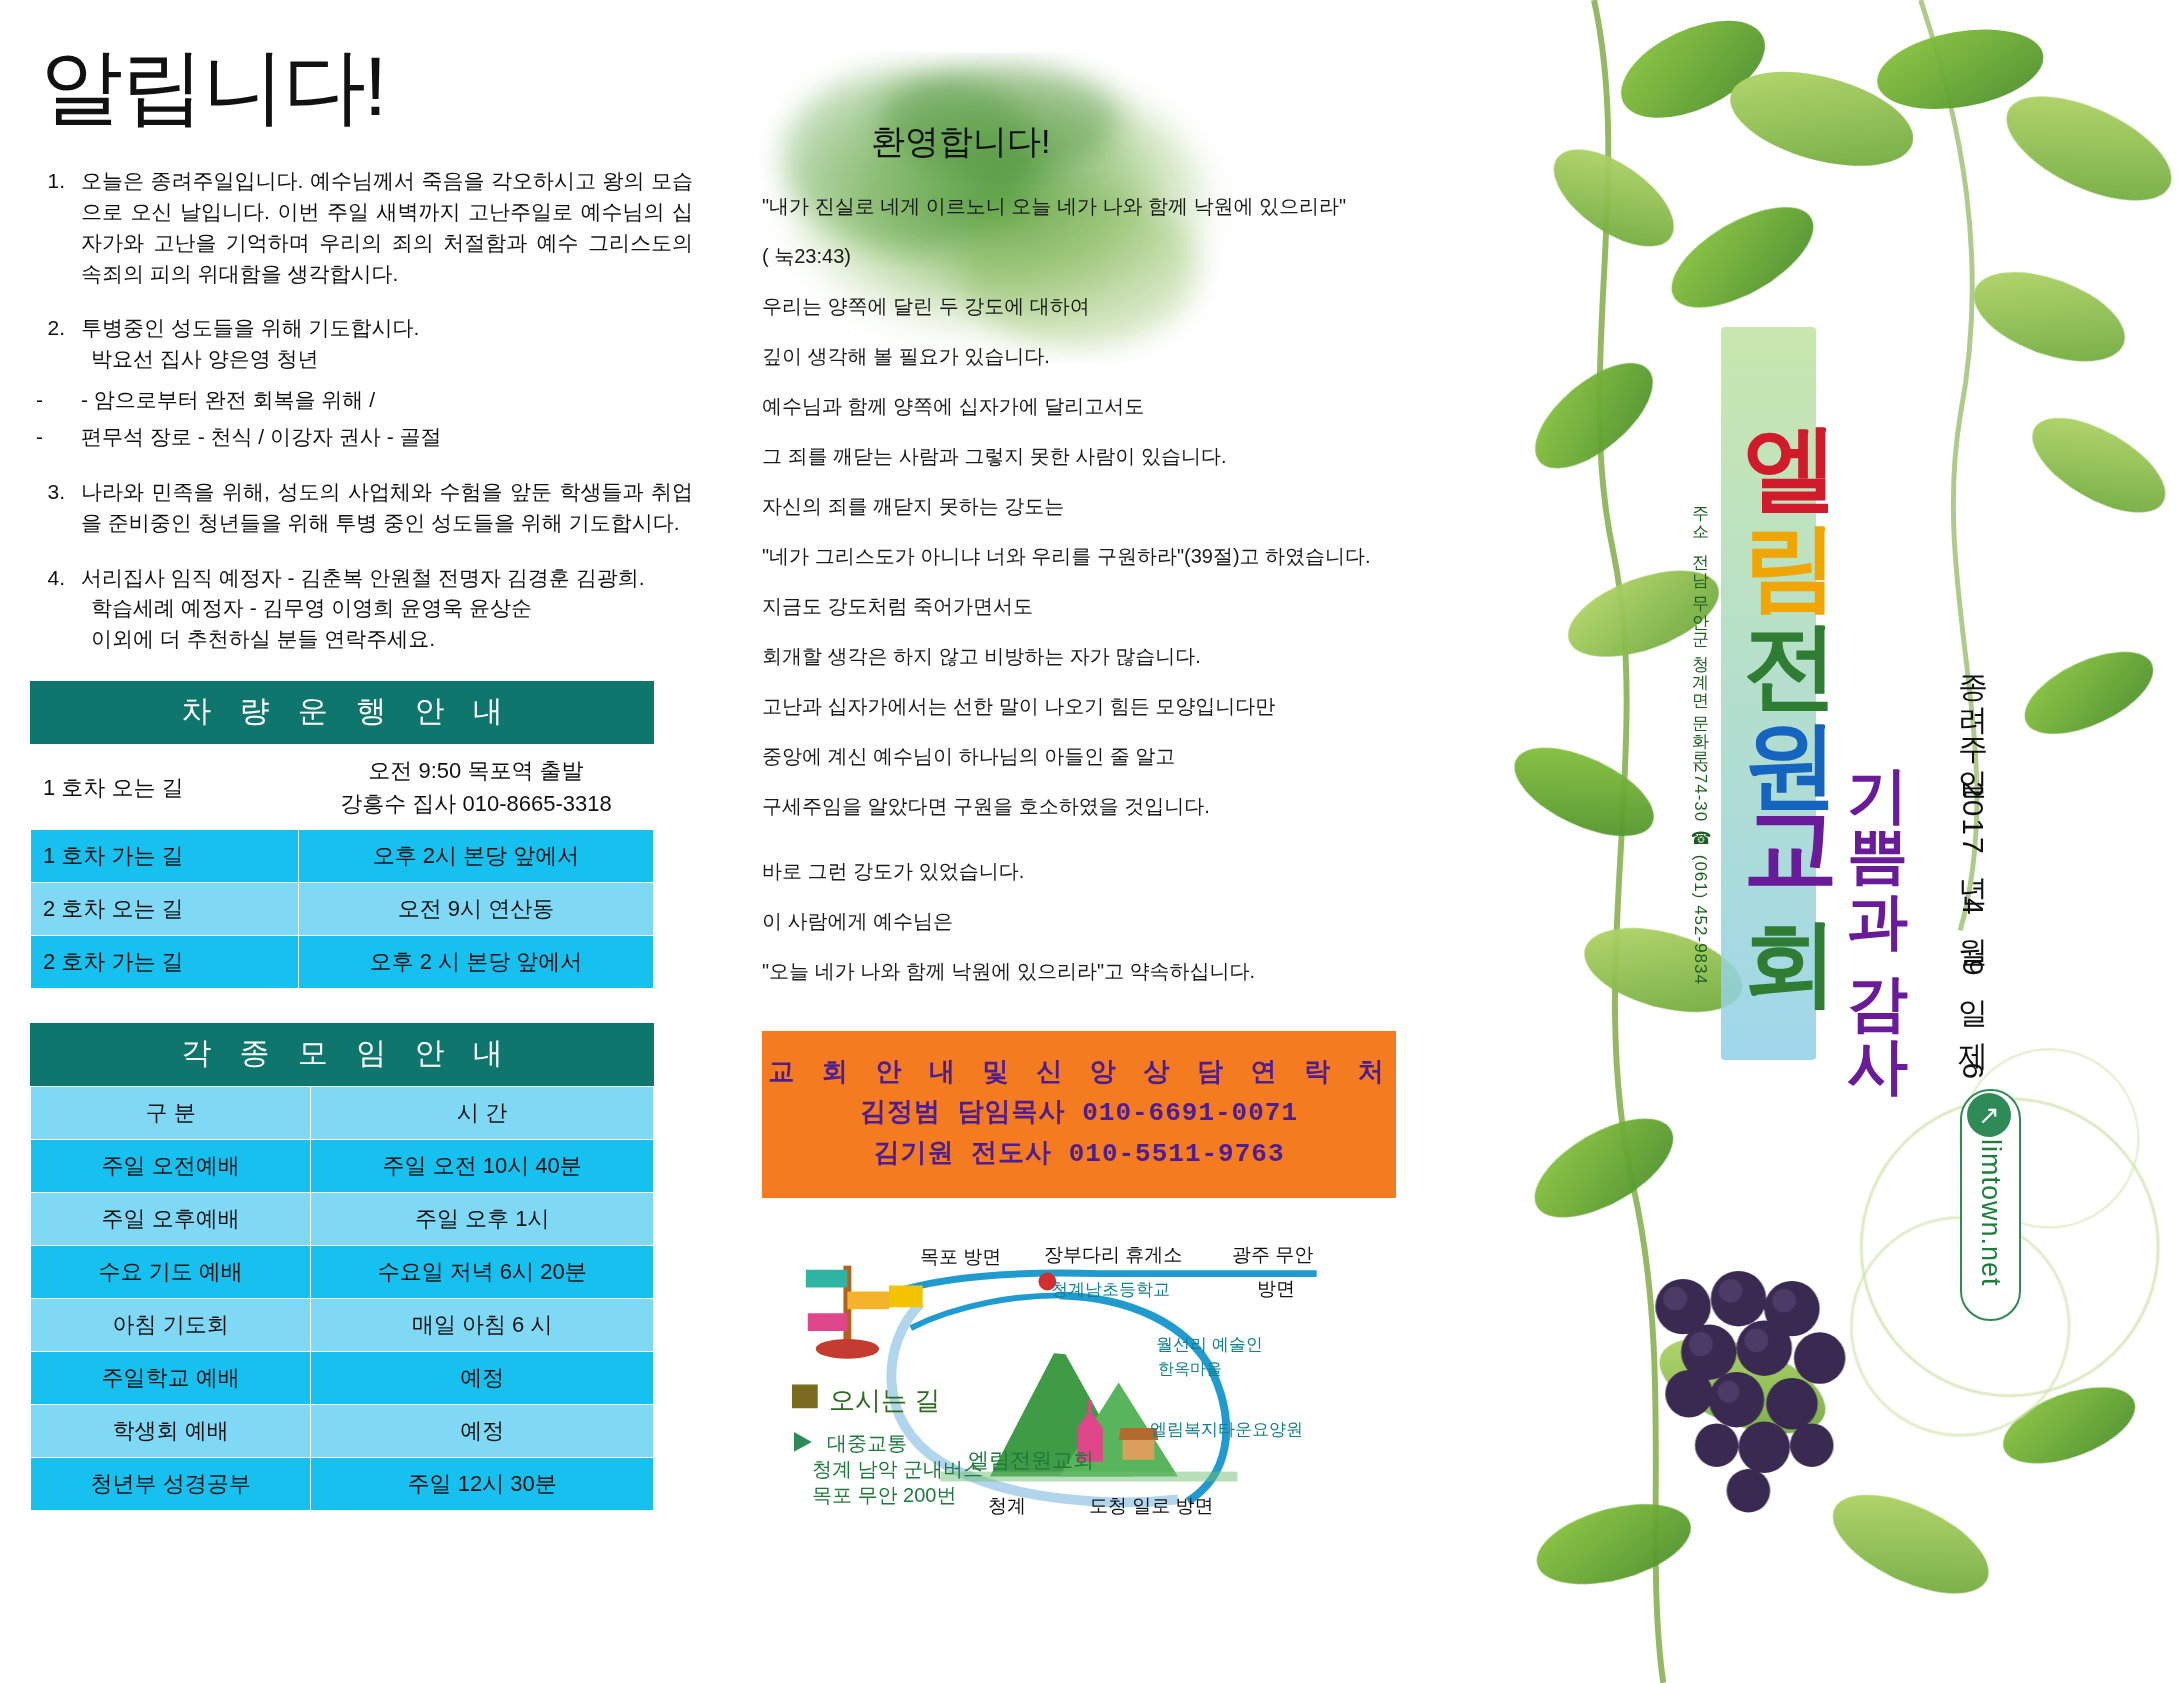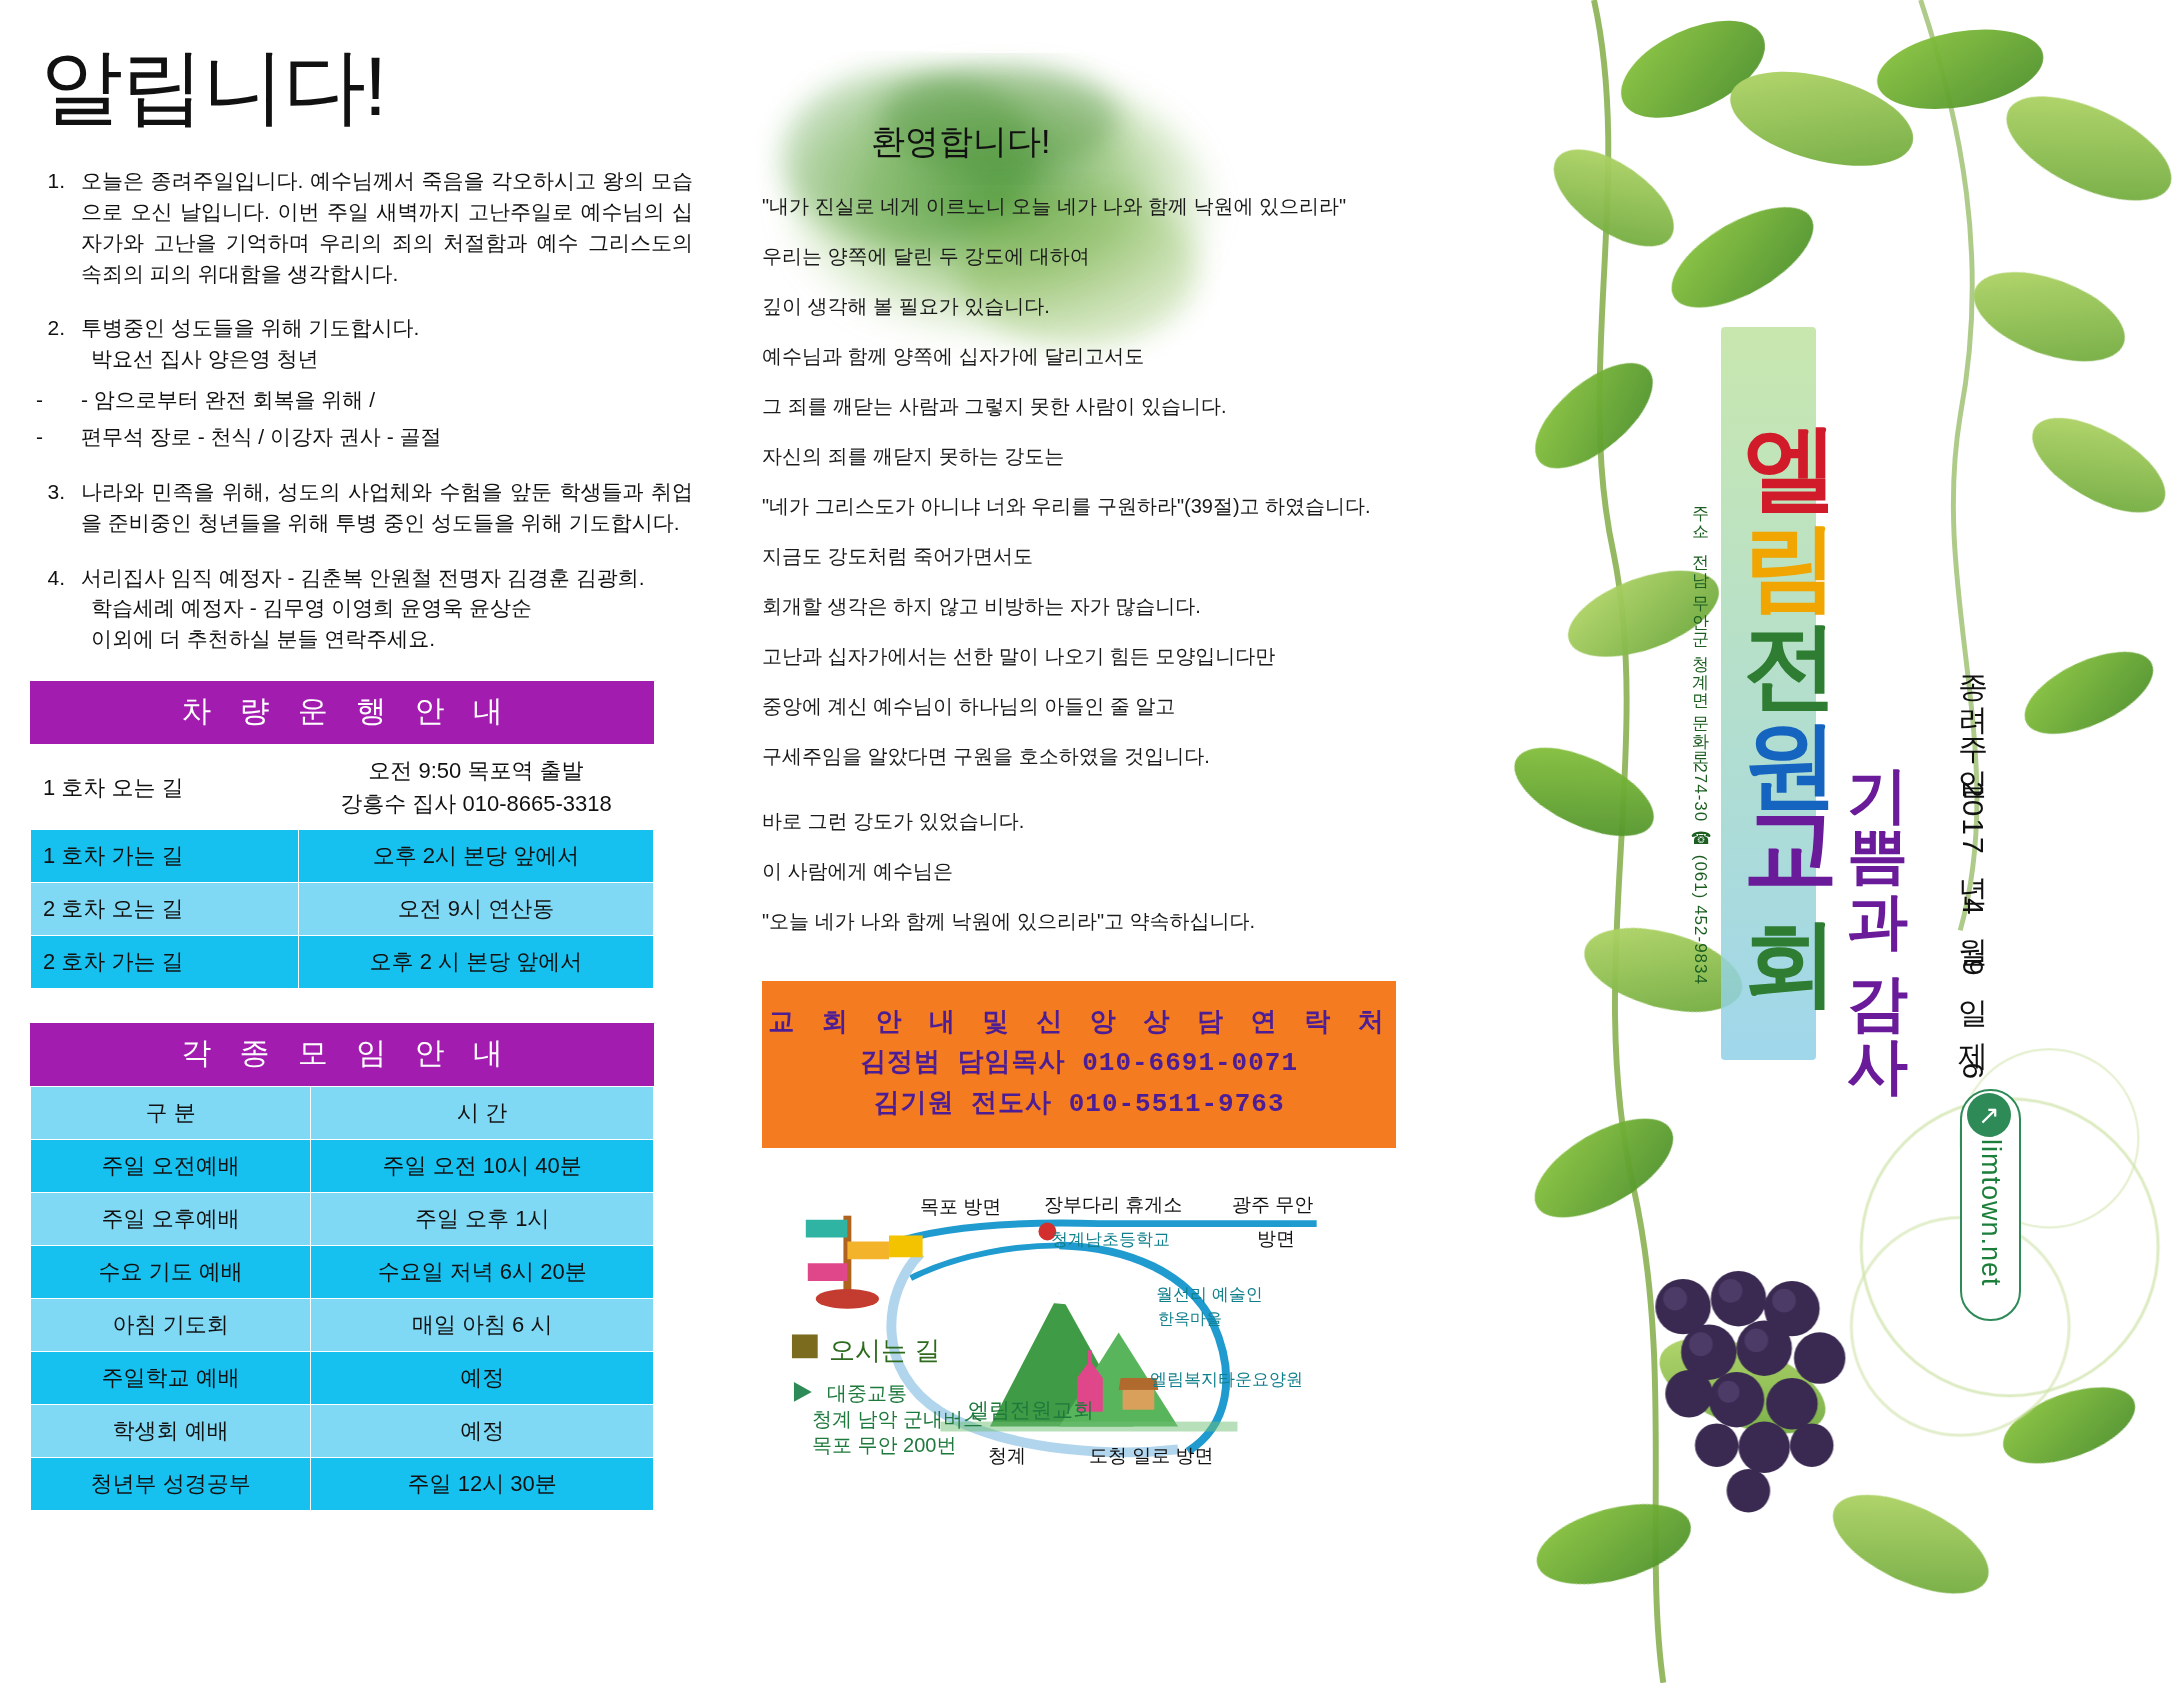--- a/index.html
+++ b/index.html
@@ -73,21 +73,21 @@
   .ann-dash-row .ann-num { text-align: left; padding-left: 6px; }
 
   
   .tbl {
     width: 624px;
     border-collapse: collapse;
     margin-top: 26px;
     table-layout: fixed;
   }
   .tbl caption {
-    background: #a21caf;
+    background: #0f766e;
     color: #fff;
     font-size: 30px;
     letter-spacing: 10px;
     padding: 10px 0 12px 10px;
     font-weight: 400;
   }
   .tbl td {
     border: 1px solid #ffffff;
     padding: 9px 12px;
     font-size: 22px;
@@ -377,20 +377,21 @@
       <ellipse cx="300" cy="170" rx="215" ry="140" fill="url(#g1)" filter="url(#blur1)"></ellipse>
       <ellipse cx="210" cy="120" rx="130" ry="90" fill="#4e9a34" opacity="0.35" filter="url(#blur1)"></ellipse>
       <ellipse cx="380" cy="230" rx="120" ry="80" fill="#7cb342" opacity="0.30" filter="url(#blur1)"></ellipse>
       <ellipse cx="300" cy="80" rx="120" ry="55" fill="#2f7d22" opacity="0.30" filter="url(#blur1)"></ellipse>
     </svg>
 
     <div class="greet-title">환영합니다!</div>
 
     <div class="sermon">
       <p>"내가 진실로 네게 이르노니 오늘 네가 나와 함께 낙원에 있으리라"</p>
+      <p>( 눅23:43)</p>
       <p>우리는 양쪽에 달린 두 강도에 대하여</p>
       <p>깊이 생각해 볼 필요가 있습니다.</p>
       <p>예수님과 함께 양쪽에 십자가에 달리고서도</p>
       <p>그 죄를 깨닫는 사람과 그렇지 못한 사람이 있습니다.</p>
       <p>자신의 죄를 깨닫지 못하는 강도는</p>
       <p>"네가 그리스도가 아니냐 너와 우리를 구원하라"(39절)고 하였습니다.</p>
       <p>지금도 강도처럼 죽어가면서도</p>
       <p>회개할 생각은 하지 않고 비방하는 자가 많습니다.</p>
       <p>고난과 십자가에서는 선한 말이 나오기 힘든 모양입니다만</p>
       <p>중앙에 계신 예수님이 하나님의 아들인 줄 알고</p>

